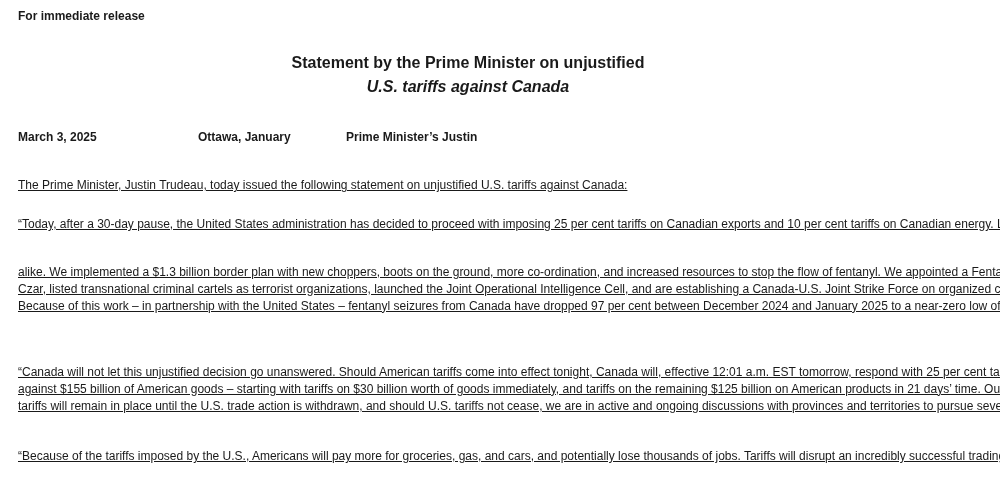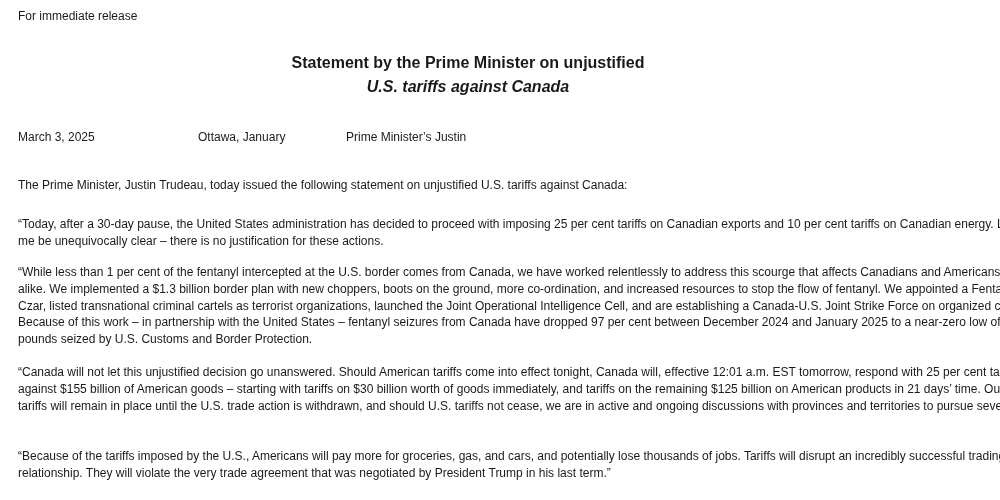--- a/index.html
+++ b/index.html
@@ -1,36 +1,36 @@
 <!DOCTYPE html>
 <html><head>
 <meta charset="utf-8">
 <style>
   html, body { margin: 0; padding: 0; background: #ffffff; }
   body {
     width: 1000px; height: 500px; overflow: hidden; position: relative;
     font-family: "Liberation Sans", sans-serif; color: #1a1a1a;
   }
-  .abs { position: absolute; white-space: nowrap; }
+  .abs { position: absolute; white-space: nowrap; font-weight: bold; }
   .release { left: 18px; top: 9px; font-size: 12px; }
   .title {
     left: 0; width: 936px; text-align: center; font-weight: bold;
     font-size: 16px; color: #1a1a1a;
   }
   .t1 { top: 54px; }
   .t2 { top: 78px; font-style: italic; }
   .meta { top: 130px; font-size: 12px; }
   .m-date { left: 18px; }
   .m-place { left: 198px; }
   .m-office { left: 346px; }
   .para {
     position: absolute; left: 18px; width: 970px;
     font-size: 12px; line-height: 16.8px; white-space: nowrap;
   }
-  .para .ln { display: block; }
+  .para .ln { display: block; text-decoration: underline; }
   .p0 { top: 177px; }
   .p1 { top: 216px; }
   .p2 { top: 264px; }
   .p3 { top: 364px; }
   .p4 { top: 448px; }
 </style>
 </head>
 <body>
 
 <div>
@@ -46,34 +46,30 @@
     <div class="abs meta m-place">Ottawa, January</div>
     <div class="abs meta m-office">Prime Minister’s Justin</div>
   </div>
 
   <div class="para p0">
     <span class="ln">The Prime Minister, Justin Trudeau, today issued the following statement on unjustified U.S. tariffs against Canada:</span>
   </div>
 
   <div class="para p1">
     <span class="ln">“Today, after a 30-day pause, the United States administration has decided to proceed with imposing 25 per cent tariffs on Canadian exports and 10 per cent tariffs on Canadian energy. Let</span>
-    <span class="ln">me be unequivocally clear – there is no justification for these actions.</span>
   </div>
 
   <div class="para p2">
-    <span class="ln">“While less than 1 per cent of the fentanyl intercepted at the U.S. border comes from Canada, we have worked relentlessly to address this scourge that affects Canadians and Americans</span>
     <span class="ln">alike. We implemented a $1.3 billion border plan with new choppers, boots on the ground, more co-ordination, and increased resources to stop the flow of fentanyl. We appointed a Fentanyl</span>
     <span class="ln">Czar, listed transnational criminal cartels as terrorist organizations, launched the Joint Operational Intelligence Cell, and are establishing a Canada-U.S. Joint Strike Force on organized crime.</span>
     <span class="ln">Because of this work – in partnership with the United States – fentanyl seizures from Canada have dropped 97 per cent between December 2024 and January 2025 to a near-zero low of 0.03</span>
-    <span class="ln">pounds seized by U.S. Customs and Border Protection.</span>
   </div>
 
   <div class="para p3">
     <span class="ln">“Canada will not let this unjustified decision go unanswered. Should American tariffs come into effect tonight, Canada will, effective 12:01 a.m. EST tomorrow, respond with 25 per cent tariffs</span>
     <span class="ln">against $155 billion of American goods – starting with tariffs on $30 billion worth of goods immediately, and tariffs on the remaining $125 billion on American products in 21 days’ time. Our</span>
     <span class="ln">tariffs will remain in place until the U.S. trade action is withdrawn, and should U.S. tariffs not cease, we are in active and ongoing discussions with provinces and territories to pursue several</span>
   </div>
 
   <div class="para p4">
     <span class="ln">“Because of the tariffs imposed by the U.S., Americans will pay more for groceries, gas, and cars, and potentially lose thousands of jobs. Tariffs will disrupt an incredibly successful trading</span>
-    <span class="ln">relationship. They will violate the very trade agreement that was negotiated by President Trump in his last term.”</span>
   </div>
 </div>
 
 </body></html>

